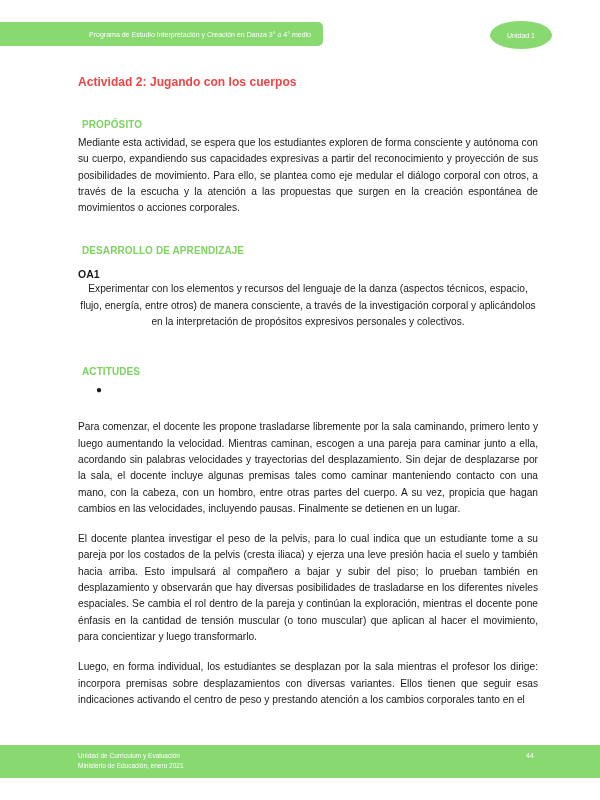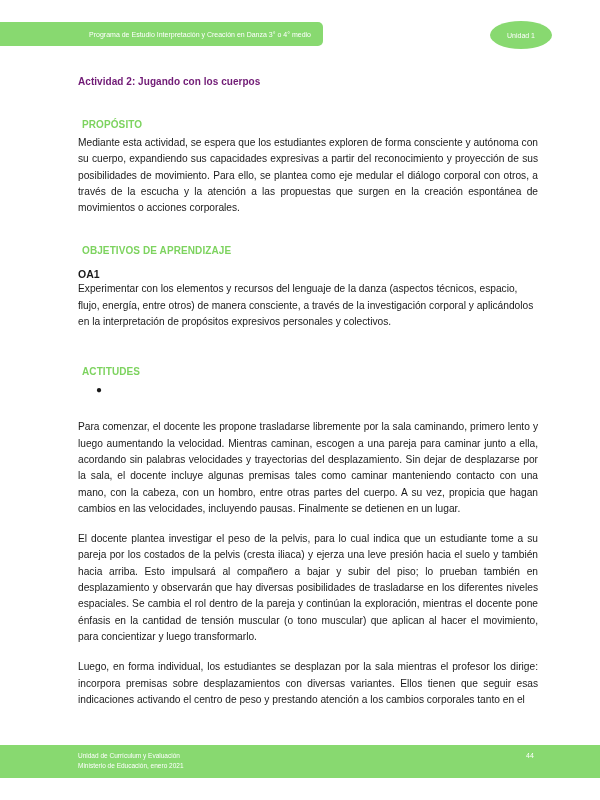--- a/index.html
+++ b/index.html
@@ -50,22 +50,22 @@
       color: #ffffff;
       font-size: 7px;
     }
     .content {
       position: absolute;
       left: 78px;
       top: 72px;
       width: 460px;
     }
     .page-title {
-      color: #701a75;
-      font-size: 10px;
+      color: #ef4444;
+      font-size: 12px;
       font-weight: bold;
       margin: 0;
       height: 20px;
       line-height: 20px;
       letter-spacing: 0.05px;
     }
     .section-heading {
       color: #7dd35f;
       font-size: 10px;
       margin: 4px;
@@ -136,24 +136,24 @@
 </div>
 
 <div class="content">
   <h1 class="page-title">Actividad 2: Jugando con los cuerpos</h1>
 
   <div style="height:22px"></div>
   <h2 class="section-heading">PROPÓSITO</h2>
   <p class="body-text">Mediante esta actividad, se espera que los estudiantes exploren de forma consciente y autónoma con su cuerpo, expandiendo sus capacidades expresivas a partir del reconocimiento y proyección de sus posibilidades de movimiento. Para ello, se plantea como eje medular el diálogo corporal con otros, a través de la escucha y la atención a las propuestas que surgen en la creación espontánea de movimientos o acciones corporales.</p>
 
   <div style="height:24px"></div>
-  <h2 class="section-heading">OBJETIVOS DE APRENDIZAJE</h2>
+  <h2 class="section-heading">DESARROLLO DE APRENDIZAJE</h2>
   <div style="height:6px"></div>
   <p class="oa-label">OA1</p>
-  <p class="body-text" style="text-align:left">Experimentar con los elementos y recursos del lenguaje de la danza (aspectos técnicos, espacio, flujo, energía, entre otros) de manera consciente, a través de la investigación corporal y aplicándolos en la interpretación de propósitos expresivos personales y colectivos.</p>
+  <p class="body-text" style="text-align:center">Experimentar con los elementos y recursos del lenguaje de la danza (aspectos técnicos, espacio, flujo, energía, entre otros) de manera consciente, a través de la investigación corporal y aplicándolos en la interpretación de propósitos expresivos personales y colectivos.</p>
 
   <div style="height:31px"></div>
   <h2 class="section-heading">ACTITUDES</h2>
   <ul class="bullets">
     <li>
       <span class="bullet-dot">●</span>
     </li>
   </ul>
 
   <div style="height:24px"></div>

